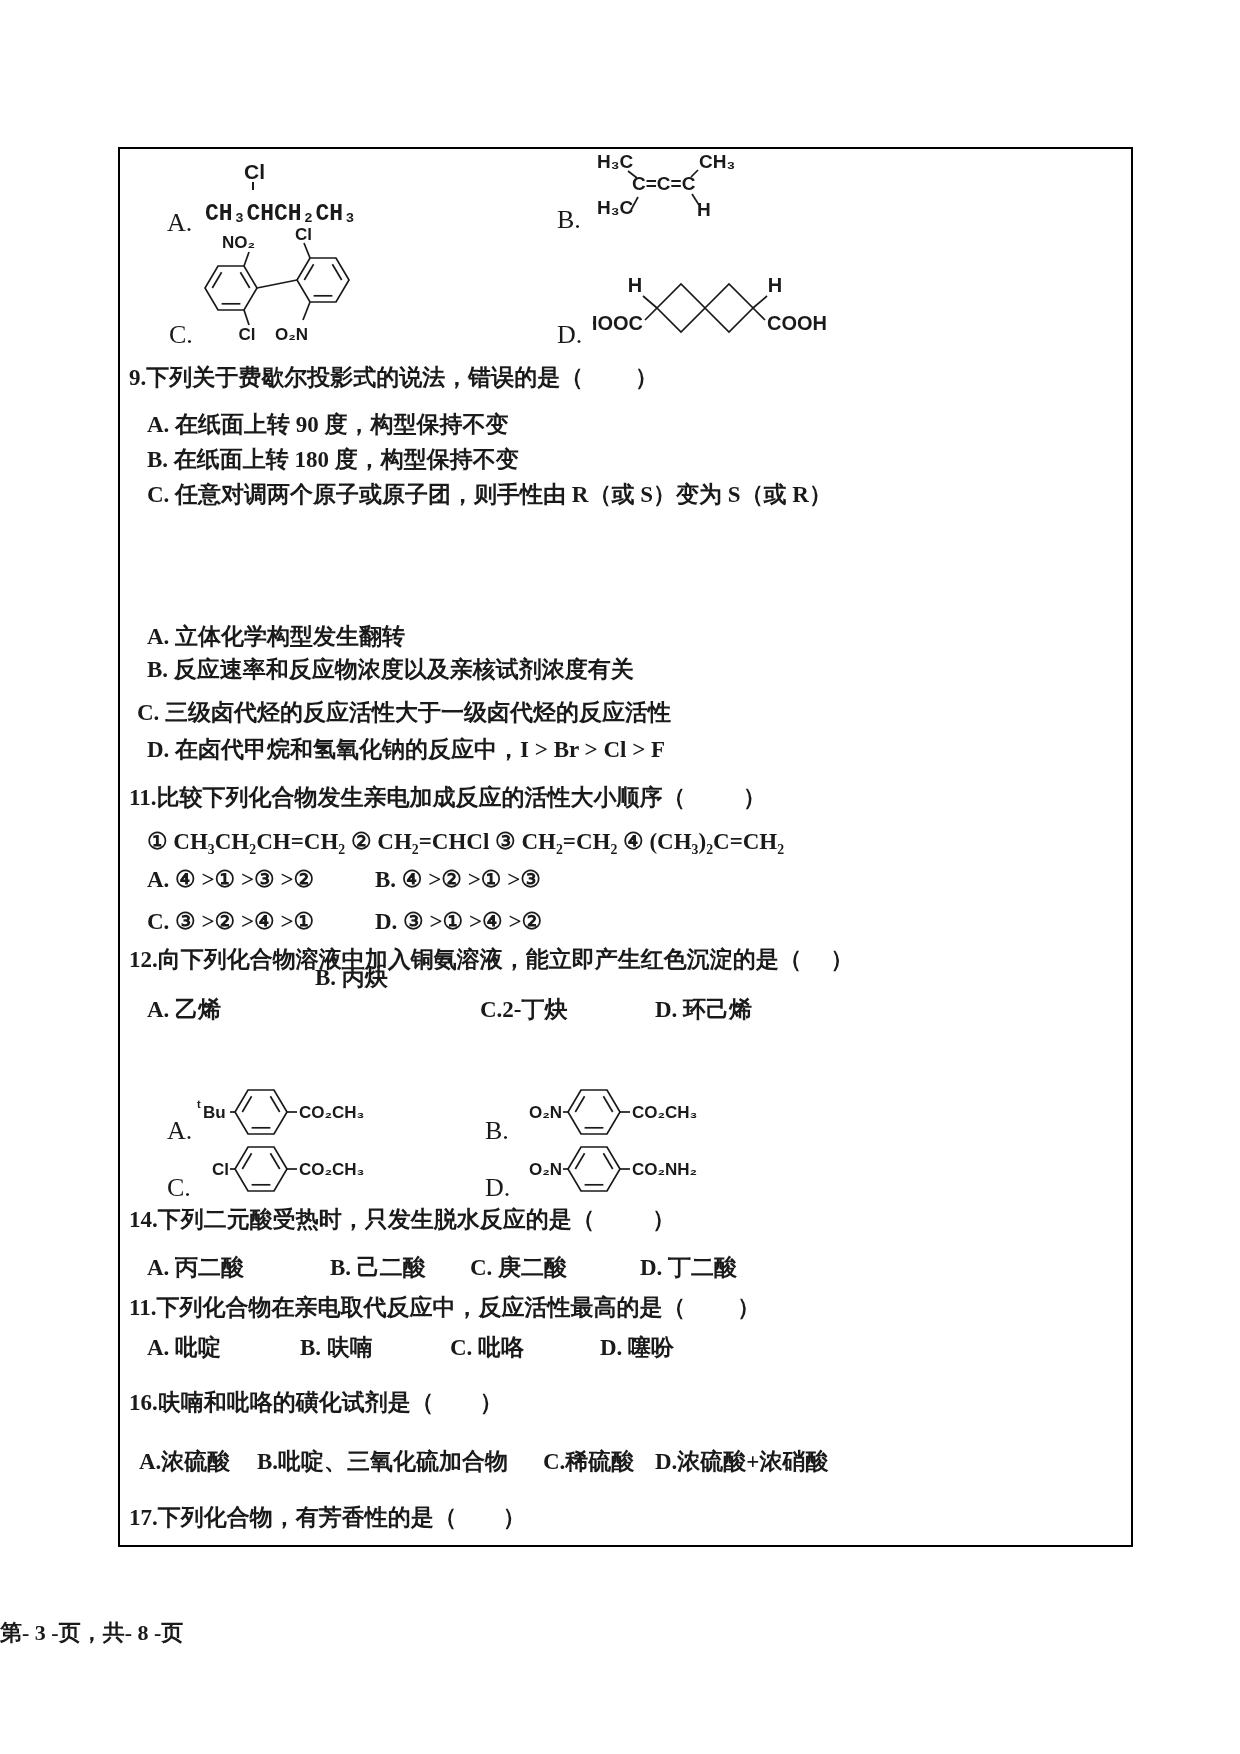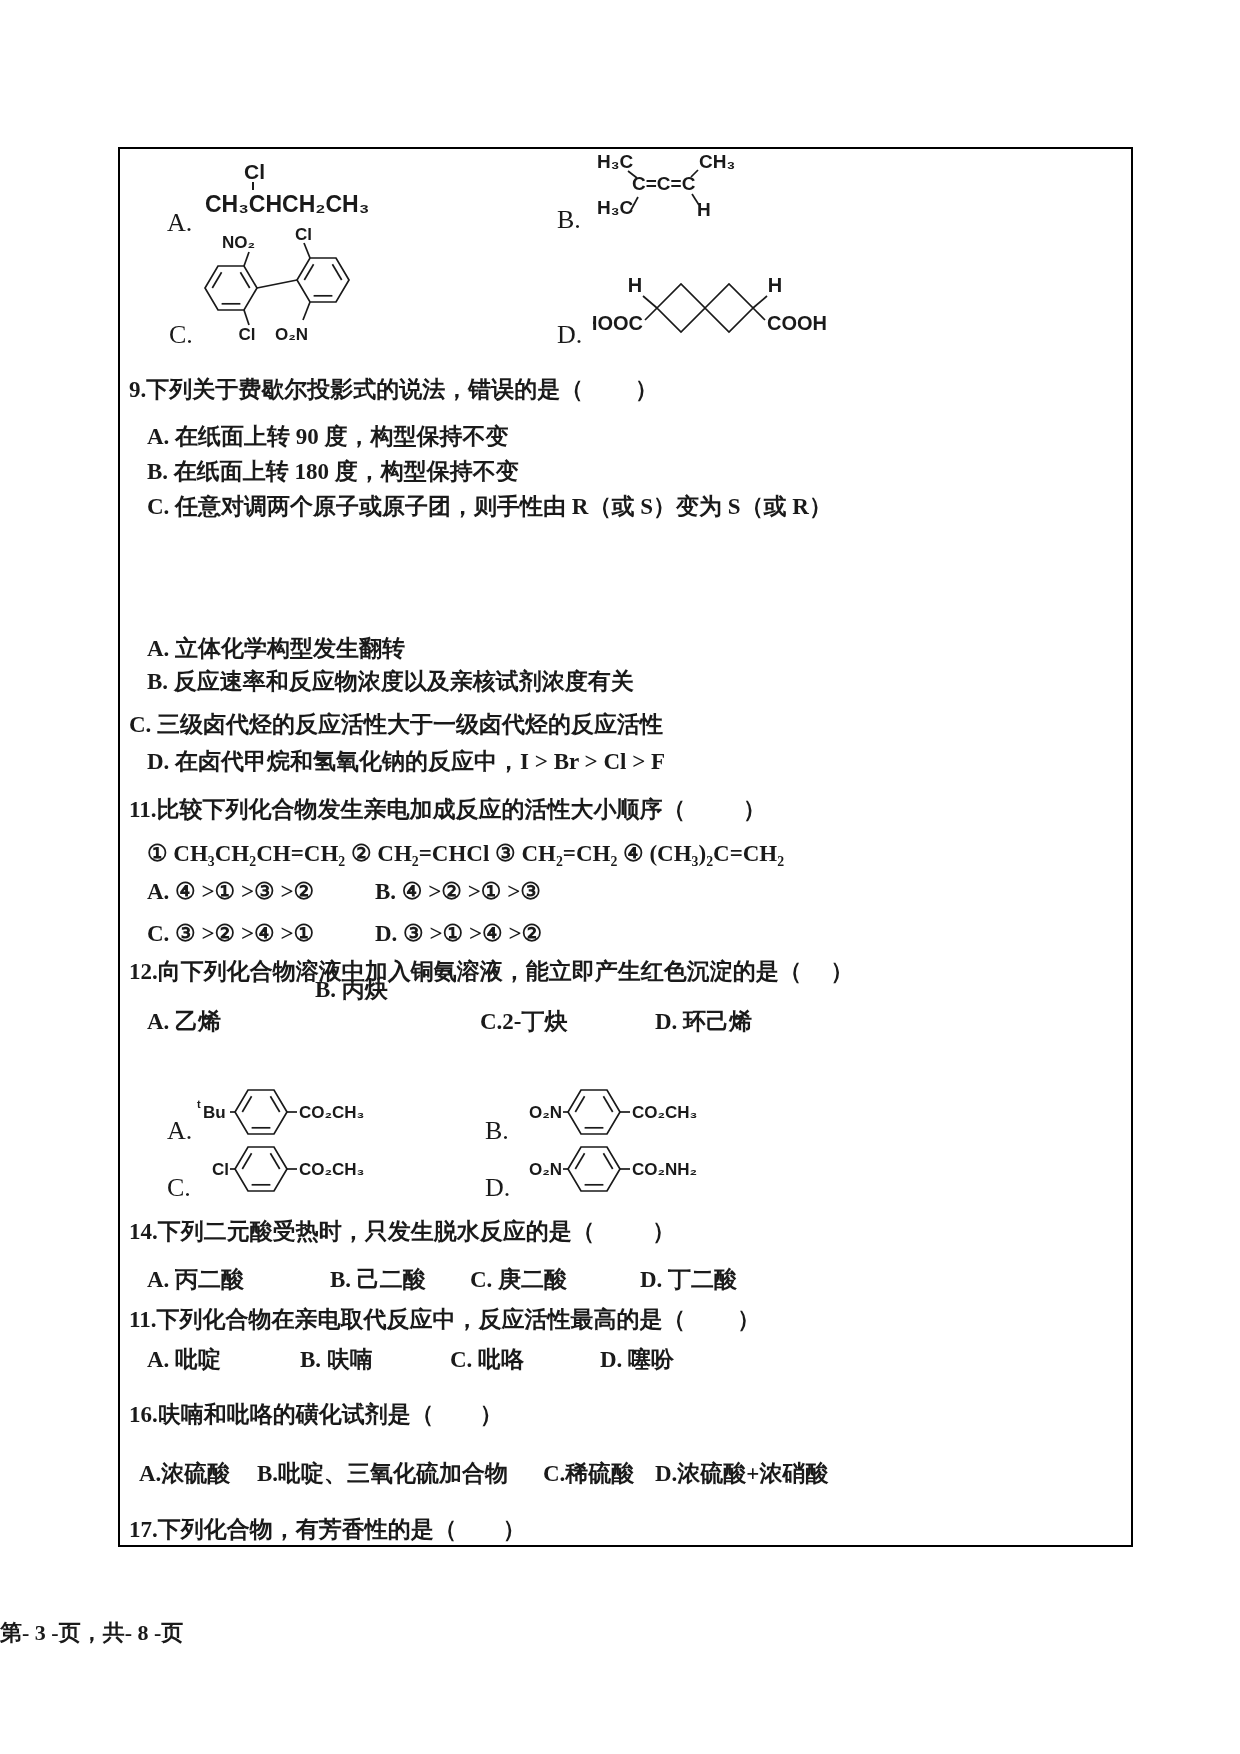--- a/index.html
+++ b/index.html
@@ -1,28 +1,28 @@
 <!DOCTYPE html>
 <html><head>
 <meta charset="utf-8">
 <style>
   html,body{margin:0;padding:0;background:#ffffff;}
   .page{position:relative;width:1240px;height:1754px;background:#ffffff;overflow:hidden;
         font-family:"Liberation Serif","DejaVu Serif",serif;color:#1a1a1a;}
   .exam-border{position:absolute;left:118px;top:147px;width:1011px;height:1396px;
         border:2px solid #000;}
-  .ln{position:absolute;font-size:23px;font-weight:bold;white-space:pre;line-height:1.1;margin-top:12px;}
+  .ln{position:absolute;font-size:23px;font-weight:bold;white-space:pre;line-height:1.1;}
   .slabel{position:absolute;font-size:26px;font-weight:normal;
         font-family:"Liberation Serif","DejaVu Serif",serif;}
   .chemtxt{font-family:"Liberation Sans","DejaVu Sans",sans-serif;font-weight:bold;
         font-size:23px;white-space:pre;}
   .structA{position:absolute;width:230px;height:70px;}
   .structA .cl{position:absolute;left:39px;top:0;font-size:21px;}
   .structA .vline{position:absolute;left:47px;top:22px;width:2px;height:8px;background:#1a1a1a;}
-  .structA .formula{position:absolute;left:0;top:31px;}
+  .structA .formula{position:absolute;left:0;top:41px;font-family:Liberation Mono, monospace;}
   .csvg{position:absolute;}
   .csvg text{font-family:"Liberation Sans","DejaVu Sans",sans-serif;font-weight:bold;fill:#1a1a1a;}
   .csvg line, .csvg polygon, .csvg path{stroke:#1a1a1a;stroke-width:1.7;fill:none;}
   .subN{font-size:15px;position:relative;top:4px;font-weight:bold;}
   .footer{position:absolute;left:0;width:100%;top:1618px;text-align:left;
         font-size:22px;font-weight:bold;white-space:pre;}
 </style>
 </head>
 <body>
 
@@ -98,21 +98,21 @@
       <text x="174" y="62" font-size="20">COOH</text>
     </svg>
 
     <div class="ln" style="left:9px;top:216px">9.下列关于费歇尔投影式的说法，错误的是（         ）</div>
     <div class="ln" style="left:27px;top:263px">A. 在纸面上转 90 度，构型保持不变</div>
     <div class="ln" style="left:27px;top:298px">B. 在纸面上转 180 度，构型保持不变</div>
     <div class="ln" style="left:27px;top:333px">C. 任意对调两个原子或原子团，则手性由 R（或 S）变为 S（或 R）</div>
 
     <div class="ln" style="left:27px;top:475px">A. 立体化学构型发生翻转</div>
     <div class="ln" style="left:27px;top:508px">B. 反应速率和反应物浓度以及亲核试剂浓度有关</div>
-    <div class="ln" style="left:9px;top:551px">C. 三级卤代烃的反应活性大于一级卤代烃的反应活性</div>
+    <div class="ln" style="left:17px;top:551px">C. 三级卤代烃的反应活性大于一级卤代烃的反应活性</div>
     <div class="ln" style="left:27px;top:588px">D. 在卤代甲烷和氢氧化钠的反应中，I &gt; Br &gt; Cl &gt; F</div>
 
     <div class="ln" style="left:9px;top:636px">11.比较下列化合物发生亲电加成反应的活性大小顺序（          ）</div>
     <div class="ln" style="left:27px;top:680px">① CH₃CH₂CH=CH₂ ② CH₂=CHCl ③ CH₂=CH₂ ④ (CH₃)₂C=CH₂</div>
     <div class="ln" style="left:27px;top:718px">A. ④ &gt;① &gt;③ &gt;②</div>
     <div class="ln" style="left:255px;top:718px">B. ④ &gt;② &gt;① &gt;③</div>
     <div class="ln" style="left:27px;top:760px">C. ③ &gt;② &gt;④ &gt;①</div>
     <div class="ln" style="left:255px;top:760px">D. ③ &gt;① &gt;④ &gt;②</div>
 
     <div class="ln" style="left:9px;top:798px">12.向下列化合物溶液中加入铜氨溶液，能立即产生红色沉淀的是（     ）</div>

